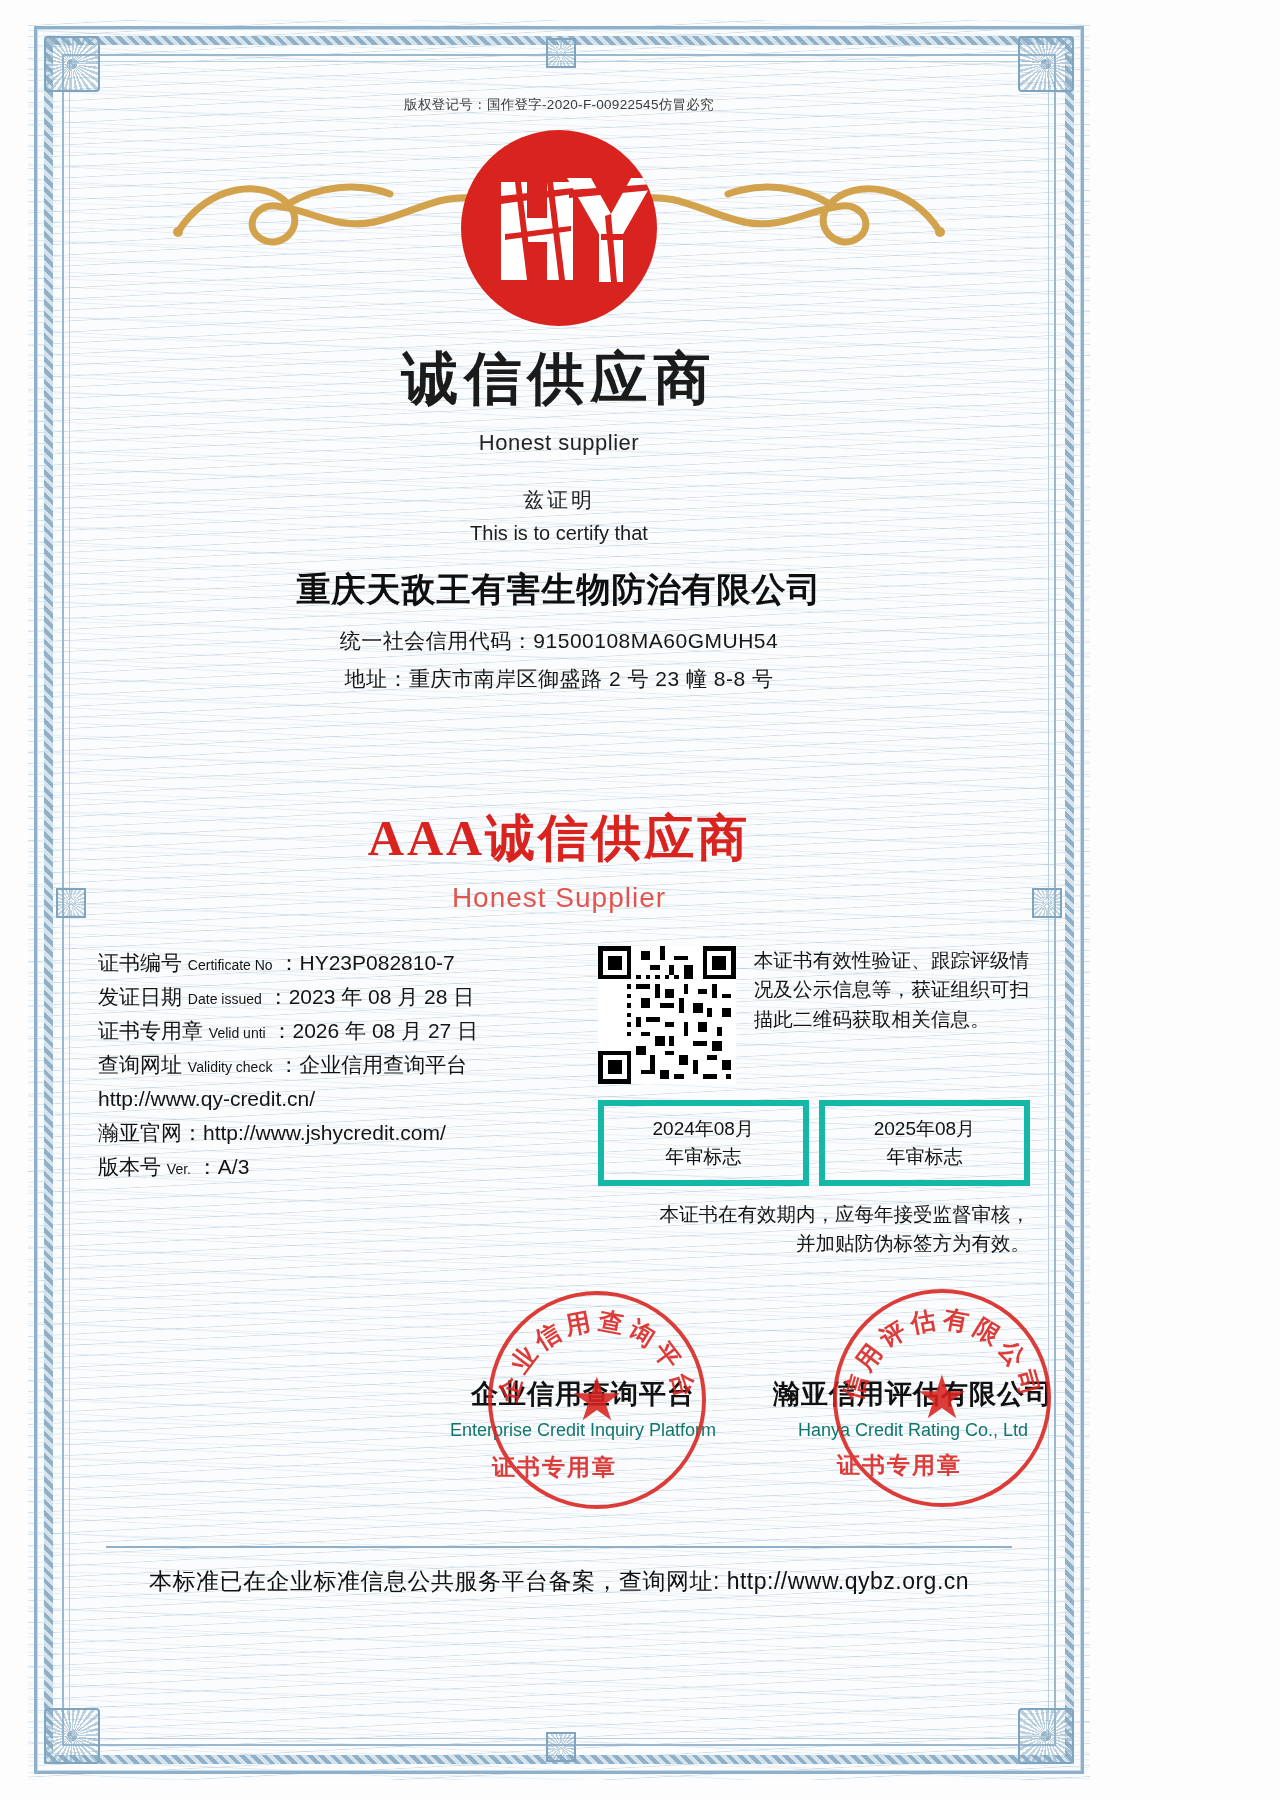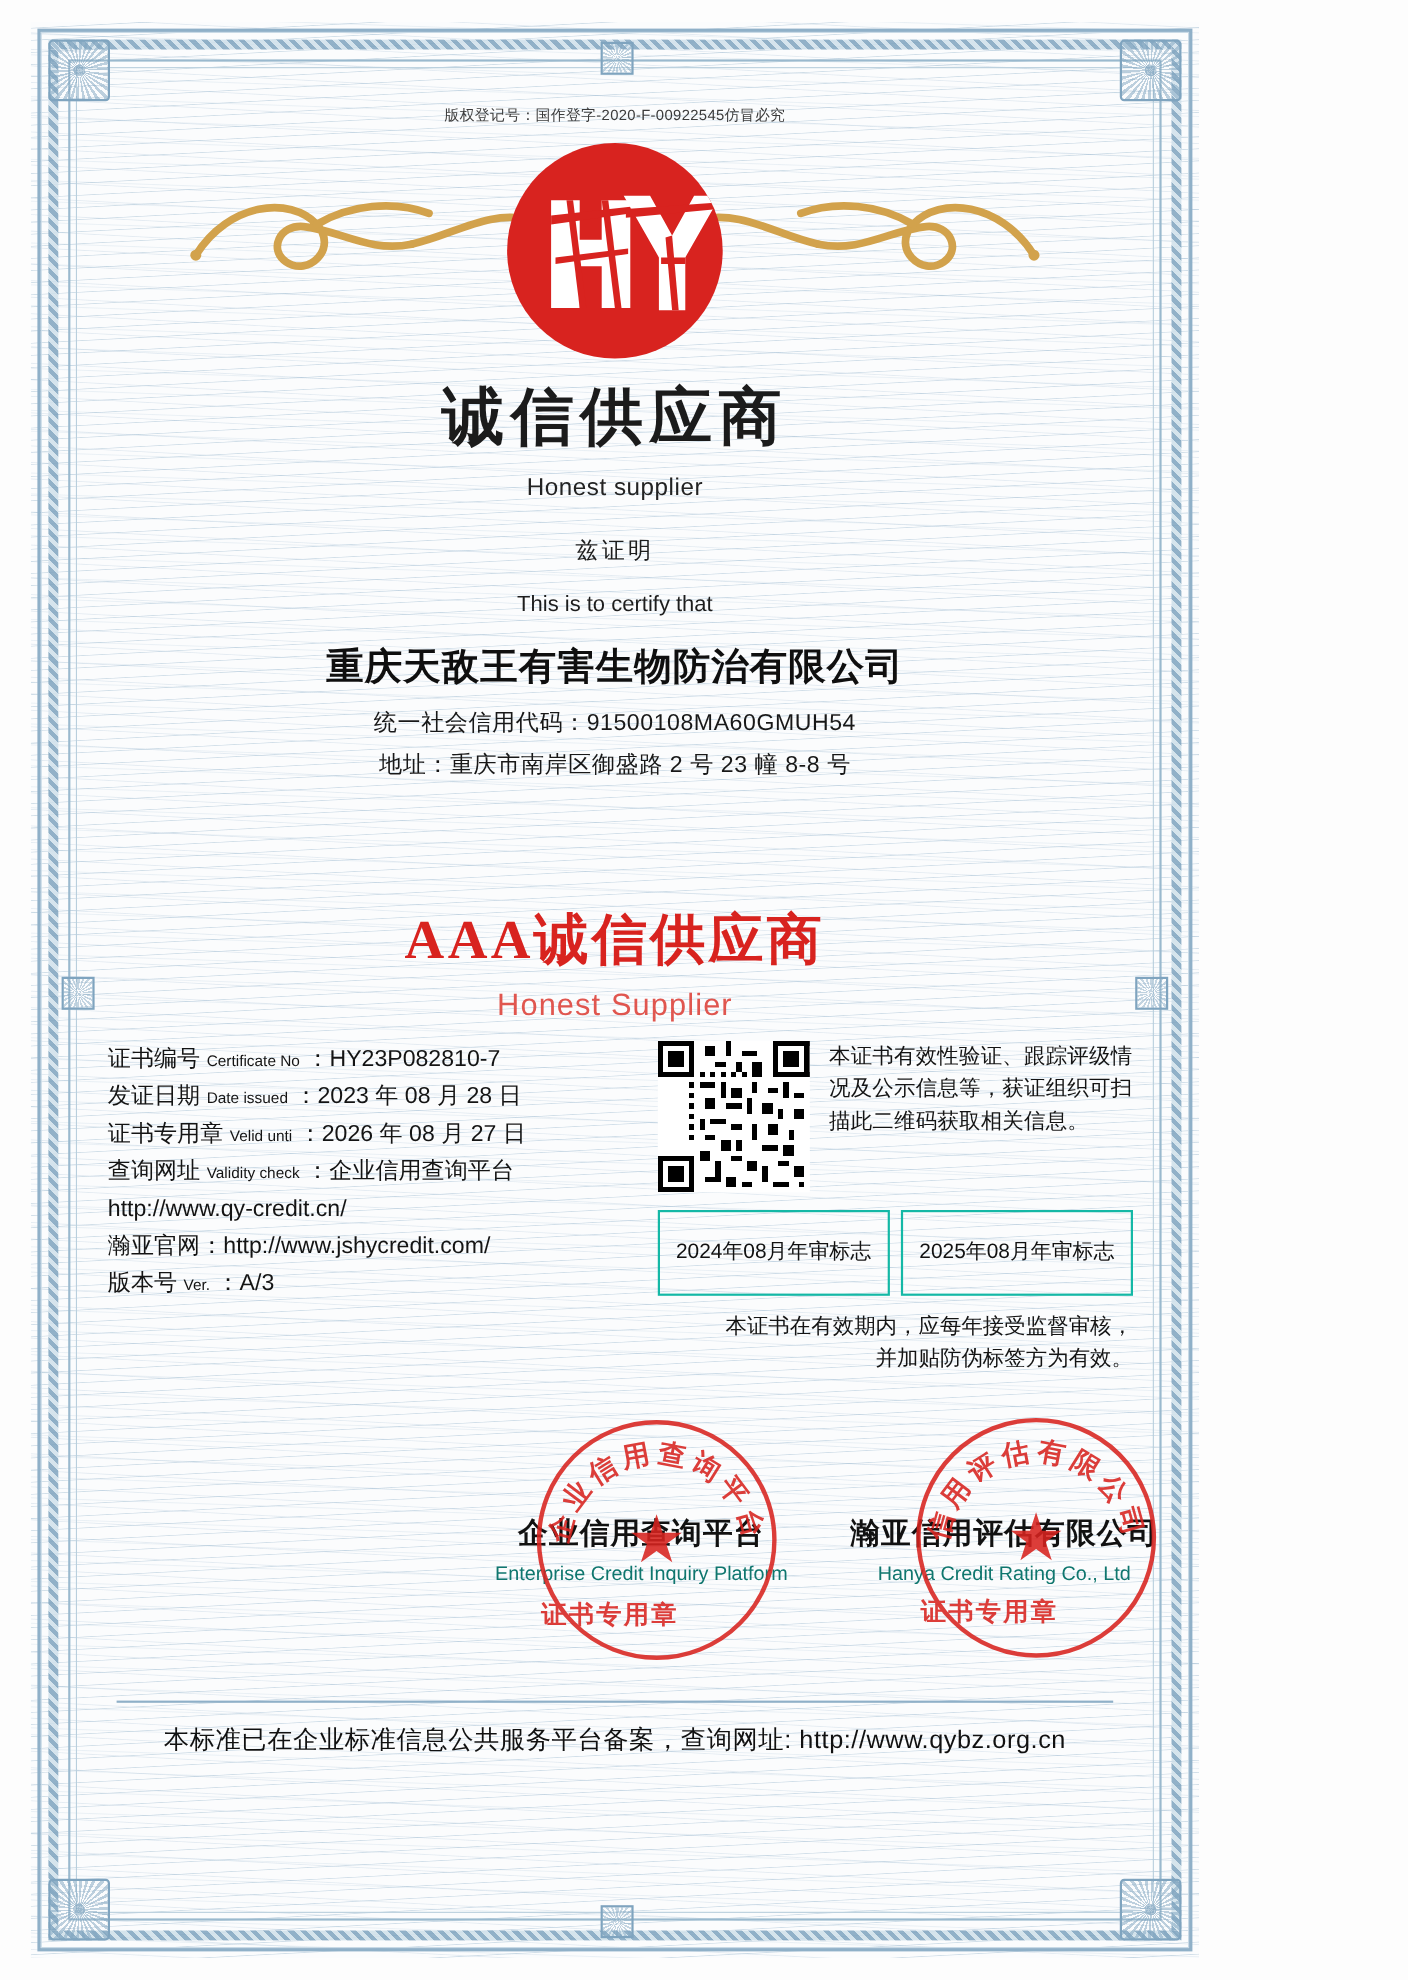--- a/index.html
+++ b/index.html
@@ -187,21 +187,21 @@
     text-align: center;
     font-size: 21px;
     color: #1d1d1d;
     margin-top: 30px;
     letter-spacing: 3px;
   }
   .certify-en {
     text-align: center;
     font-size: 20px;
     color: #1d1d1d;
-    margin-top: 24px;
+    margin-top: 8px;
   }
 
   .company {
     text-align: center;
     font-family: "Liberation Serif", serif;
     font-size: 34px;
     font-weight: bold;
     color: #0f0f0f;
     margin-top: 22px;
     letter-spacing: 1px;
@@ -274,24 +274,24 @@
     line-height: 1.5;
     letter-spacing: 0.2px;
   }
   .stamp-boxes {
     display: flex;
     gap: 10px;
     margin-top: 16px;
   }
   .stamp-box {
     flex: 1;
-    border: 2px solid #14b8a6;
+    border: 6px solid #14b8a6;
     height: 74px;
     display: flex;
-    flex-direction: row;
+    flex-direction: column;
     align-items: center;
     justify-content: center;
     font-size: 19px;
     color: #111;
     line-height: 1.45;
   }
   .annual-note {
     margin-top: 14px;
     font-size: 19.5px;
     color: #141414;

